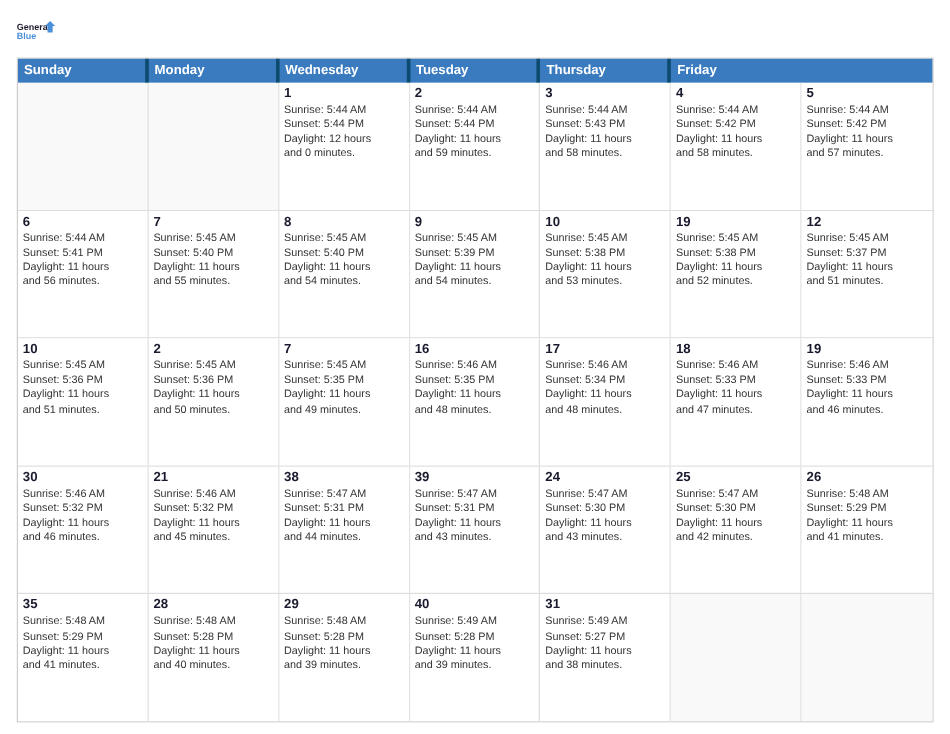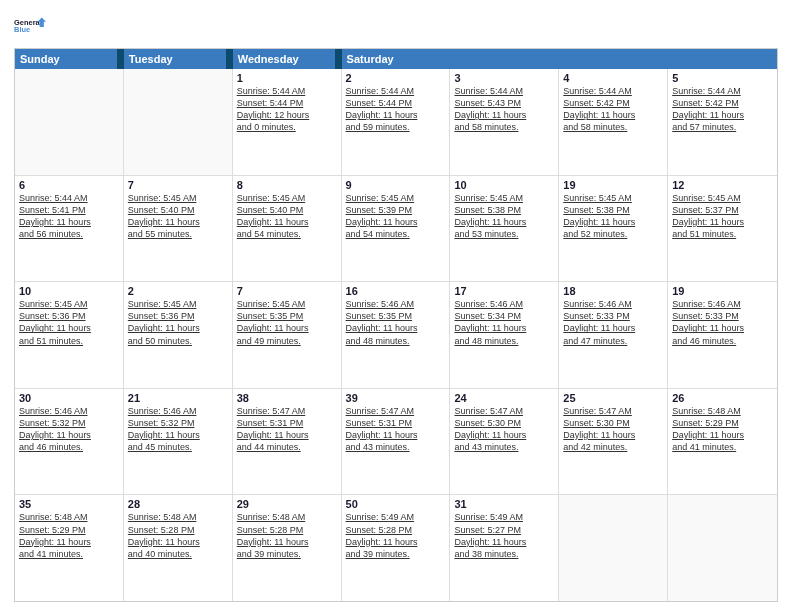--- a/index.html
+++ b/index.html
@@ -56,21 +56,21 @@
       display: grid;
       grid-template-columns: repeat(7, 1fr);
       background: #3a7bbf;
     }
     .cal-header-cell {
       color: #fff;
       font-size: 11px;
       font-weight: bold;
       padding: 4px 5px;
       text-align: left;
-      border-right: 7px solid #0c4a6e;
+      border-right: 3px solid #0c4a6e;
     }
     .cal-header-cell:last-child { border-right: none; }
     .cal-body {
       display: flex;
       flex-direction: column;
       flex: 1;
     }
     .cal-row {
       display: grid;
       grid-template-columns: repeat(7, 1fr);
@@ -93,21 +93,20 @@
       font-size: 11px;
       font-weight: bold;
       color: #1a1a2e;
       display: block;
       margin-bottom: 1px;
     }
     .cell-text {
       font-size: 9px;
       line-height: 1.35;
       color: #333;
-      text-decoration: underline;
     }
   </style>
 </head>
 <body>
 
 <div class="page">
   <div class="header">
     <div class="logo">
   <div class="logo-row">
     <svg width="32" height="32" viewBox="0 0 60 36">
@@ -119,23 +118,25 @@
 </div>
     <div class="title-block">
       <div class="month-title"></div>
       <div class="subtitle"></div>
     </div>
   </div>
 
   <div class="calendar">
     <div class="cal-header">
     <div class="cal-header-cell">Sunday</div>
+        <div class="cal-header-cell">Monday</div>
+        <div class="cal-header-cell">Wednesday</div>
         <div class="cal-header-cell">Tuesday</div>
-        <div class="cal-header-cell">Wednesday</div>
-        <div class="cal-header-cell">Saturday</div>
+        <div class="cal-header-cell">Thursday</div>
+        <div class="cal-header-cell">Friday</div>
       </div>
     <div class="cal-body">
     <div class="cal-row">
           <div class="cal-cell empty"></div>
           <div class="cal-cell empty"></div>
           <div class="cal-cell">
             <span class="day-num">1</span>
             <div class="cell-text" style="white-space: pre-line;">Sunrise: 5:44 AM
 Sunset: 5:44 PM
 Daylight: 12 hours
@@ -339,21 +340,21 @@
 and 40 minutes.</div>
           </div>
           <div class="cal-cell">
             <span class="day-num">29</span>
             <div class="cell-text" style="white-space: pre-line;">Sunrise: 5:48 AM
 Sunset: 5:28 PM
 Daylight: 11 hours
 and 39 minutes.</div>
           </div>
           <div class="cal-cell">
-            <span class="day-num">50</span>
+            <span class="day-num">40</span>
             <div class="cell-text" style="white-space: pre-line;">Sunrise: 5:49 AM
 Sunset: 5:28 PM
 Daylight: 11 hours
 and 39 minutes.</div>
           </div>
           <div class="cal-cell">
             <span class="day-num">31</span>
             <div class="cell-text" style="white-space: pre-line;">Sunrise: 5:49 AM
 Sunset: 5:27 PM
 Daylight: 11 hours

